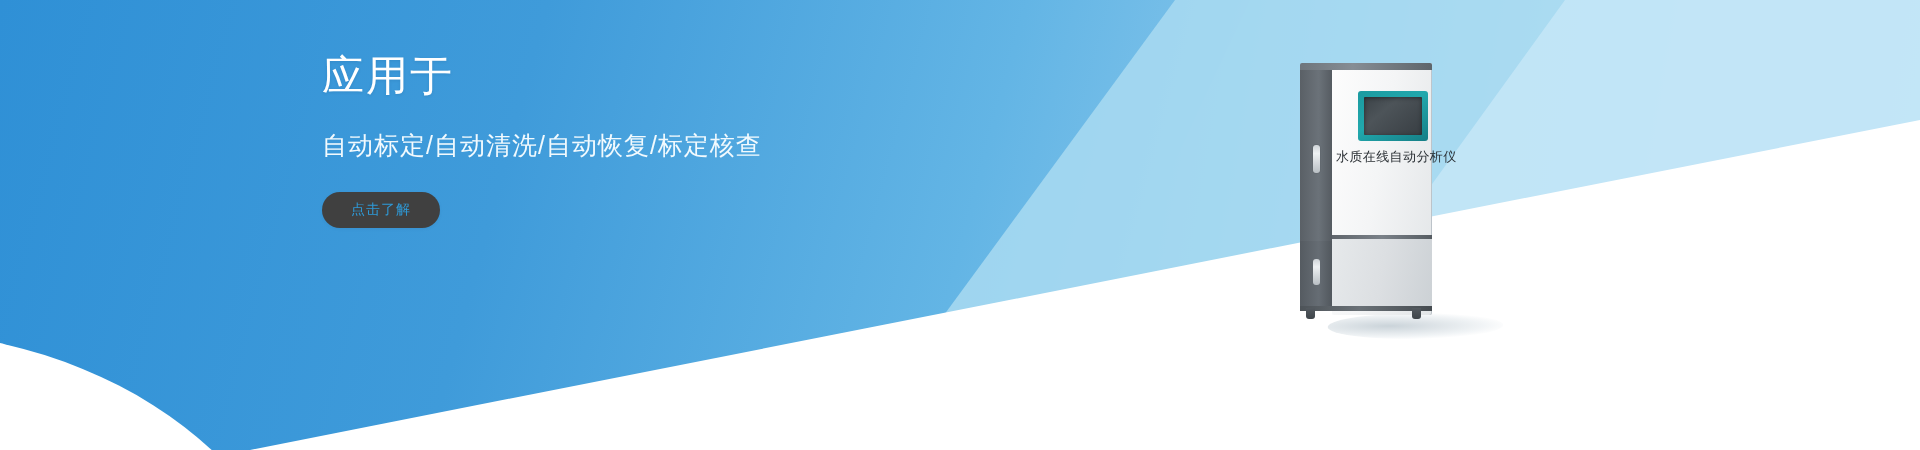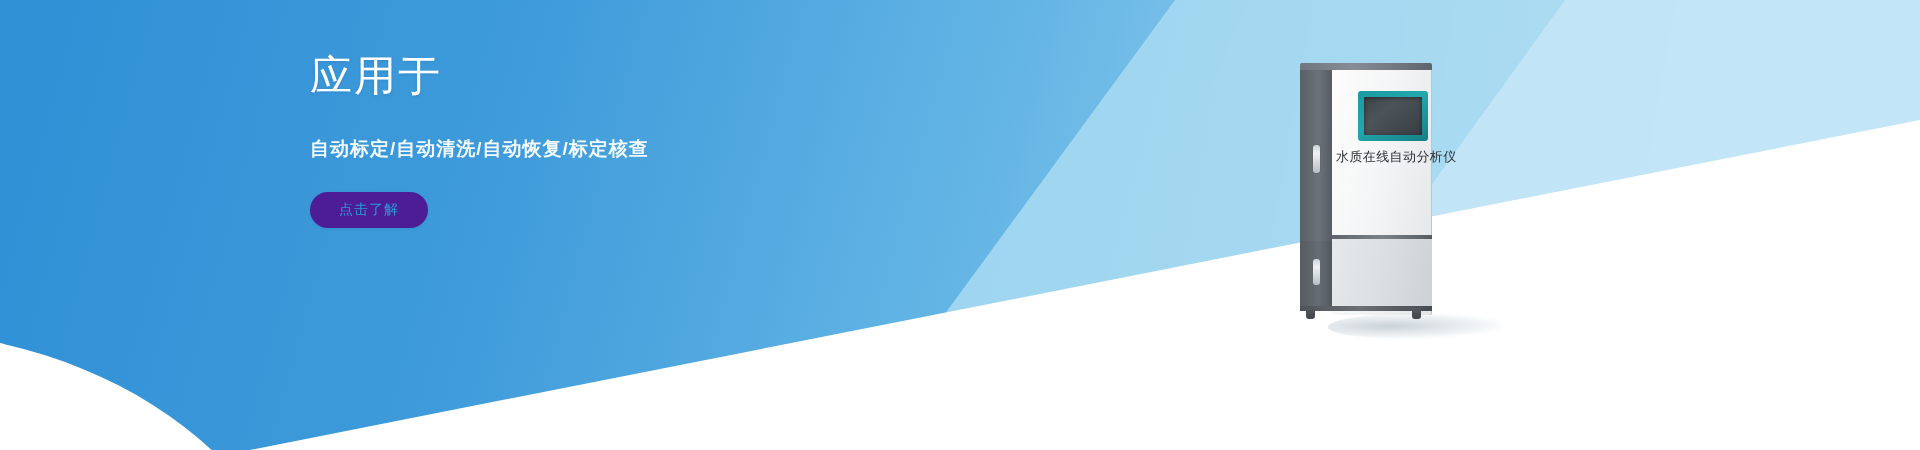--- a/index.html
+++ b/index.html
@@ -49,48 +49,48 @@
   .corner-white{
     position:absolute;
     left:-120px; bottom:-210px;
     width:430px; height:330px;
     background:#ffffff;
     border-radius:0 100% 0 0;
   }
   
   .content{
     position:absolute;
-    left:310px; top:48px;
+    left:322px; top:48px;
     width:760px;
     z-index:6;
   }
   .headline{
     color:#ffffff;
     font-size:42px;
     line-height:55px;
     font-weight:400;
     letter-spacing:2px;
     white-space:nowrap;
     text-shadow:0 1px 3px rgba(20,80,130,.18);
   }
   .subtitle{
-    margin-top:33px;
+    margin-top:26px;
     color:#f2fafe;
-    font-size:19px;
+    font-size:25px;
     letter-spacing:1px;
-    font-weight:700;
+    font-weight:400;
     white-space:nowrap;
   }
   .cta{
     margin-top:30px;
     display:inline-flex;
     align-items:center;
     justify-content:center;
     width:118px; height:36px;
-    background:#4c1d95;
+    background:#404040;
     color:#2e9ad8;
     font-size:14px;
     letter-spacing:1px;
     border-radius:18px;
     border:none;
     cursor:pointer;
     font-family:inherit;
     box-shadow:0 1px 3px rgba(30,90,140,.12);
   }
   

